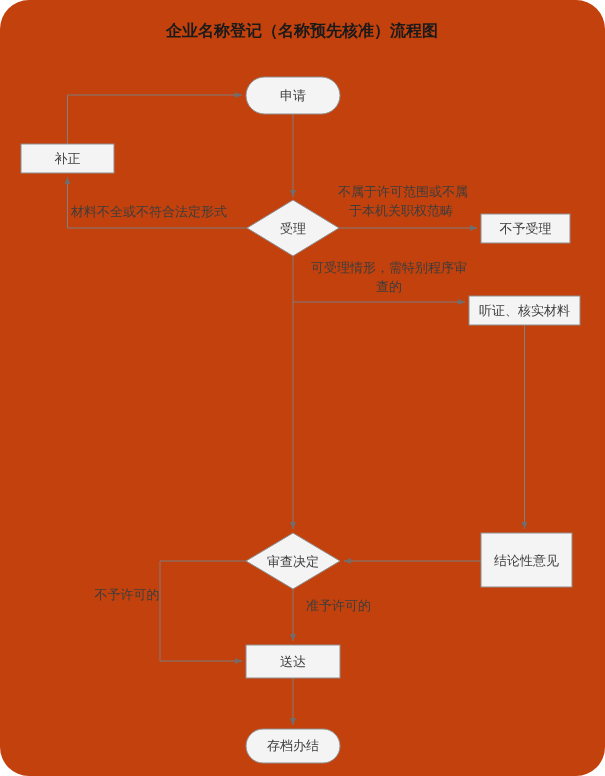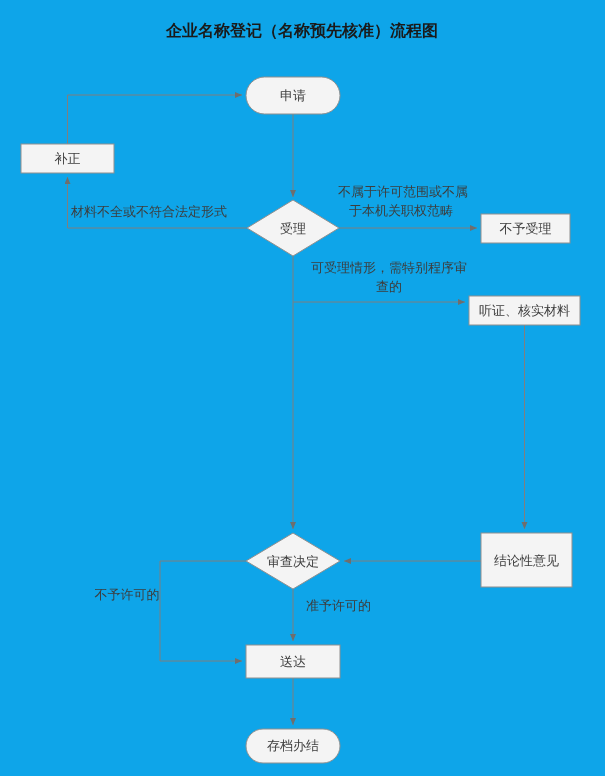--- a/index.html
+++ b/index.html
@@ -5,22 +5,23 @@
   html, body {
     margin: 0;
     padding: 0;
     background: #ffffff;
     font-family: "Liberation Sans", sans-serif;
   }
   .page {
     position: relative;
     width: 605px;
     height: 776px;
-    background: #0ea5e9;
+    background: #c2410c;
     overflow: hidden;
+    border-radius: 29px;
   }
   svg { display: block; }
   .diagram-title {
     font-family: "Liberation Sans", sans-serif;
     font-size: 16px;
     font-weight: bold;
     fill: #1a1a1a;
   }
   .node-shape {
     fill: #f4f4f4;

